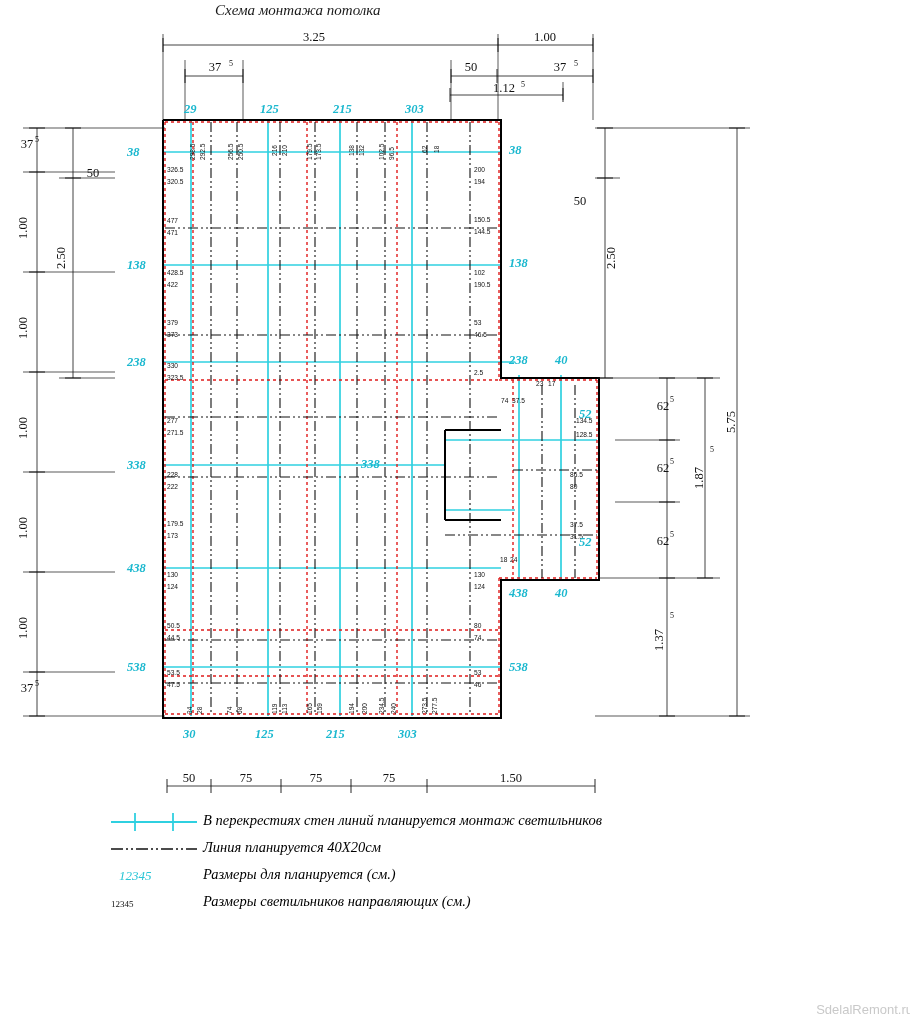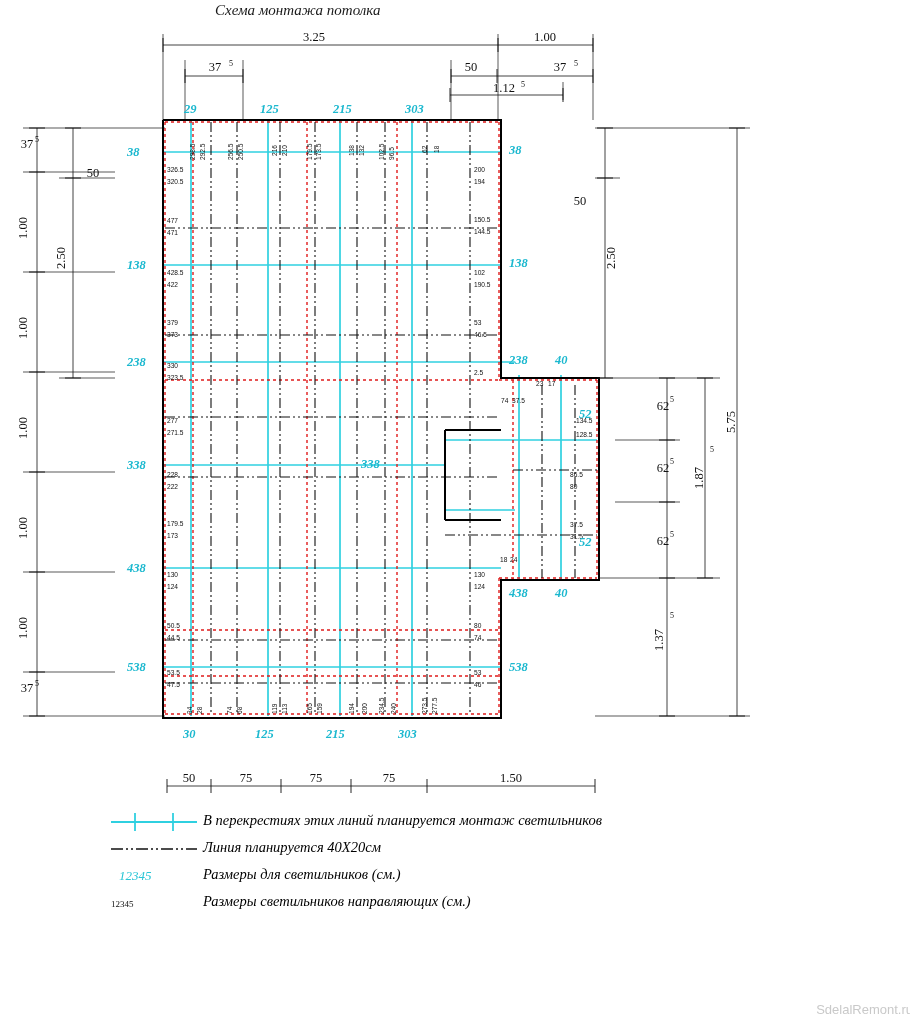--- a/index.html
+++ b/index.html
@@ -470,37 +470,37 @@
   </svg>
 
   <div class="legend">
 
     <div class="legend-row">
       <svg class="legend-sample" viewBox="0 0 86 24">
         <line x1="0" y1="12" x2="86" y2="12" stroke="#2fd0e0" stroke-width="1.8"></line>
         <line x1="24" y1="3" x2="24" y2="21" stroke="#2fd0e0" stroke-width="1.8"></line>
         <line x1="62" y1="3" x2="62" y2="21" stroke="#2fd0e0" stroke-width="1.8"></line>
       </svg>
-      <div class="legend-text">В перекрестиях этих линий планируется монтаж светильников</div>
+      <div class="legend-text">В перекрестиях стен линий планируется монтаж светильников</div>
     </div>
 
 
     <div class="legend-row">
       <svg class="legend-sample" viewBox="0 0 86 24">
         <line x1="0" y1="12" x2="86" y2="12" stroke="#111" stroke-width="1.4" stroke-dasharray="12 3 2 3 2 3"></line>
       </svg>
       <div class="legend-text">Линия планируется 40X20см</div>
     </div>
 
 
     <div class="legend-row">
       <div class="legend-sample">
         <span class="legend-num-cyan">12345</span>
       </div>
-      <div class="legend-text">Размеры для светильников (см.)</div>
+      <div class="legend-text">Размеры для планируется (см.)</div>
     </div>
 
     <div class="legend-row">
       <div class="legend-sample">
         <span class="legend-num-black">12345</span>
       </div>
       <div class="legend-text">Размеры светильников направляющих (см.)</div>
     </div>
 
   </div>

